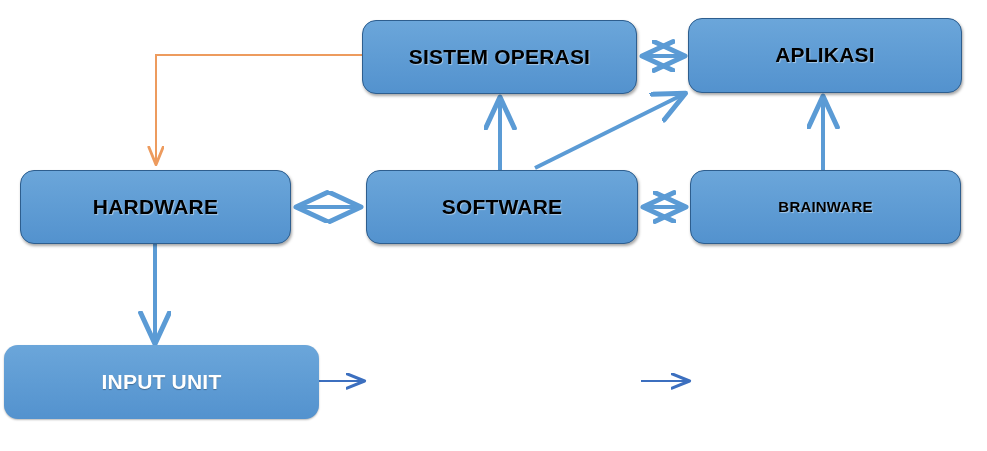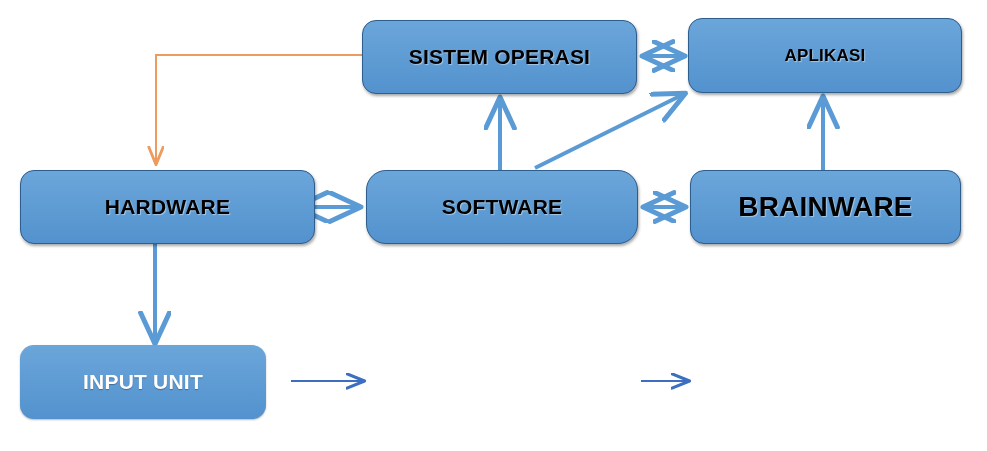--- a/index.html
+++ b/index.html
@@ -95,34 +95,34 @@
     <line x1="291" y1="381" x2="363" y2="381" stroke="#3C6FBF" stroke-width="2" marker-end="url(#ah-bluedark-end)"></line>
 
     <line x1="641" y1="381" x2="688" y2="381" stroke="#3C6FBF" stroke-width="2" marker-end="url(#ah-bluedark-end)"></line>
   </svg>
 
   <div class="node outlined dark-text" style="left:362px; top:20px; width:275px; height:74px;">
     <span class="label" style="font-size:21px;">SISTEM OPERASI</span>
   </div>
 
   <div class="node outlined dark-text" style="left:688px; top:18px; width:274px; height:75px;">
-    <span class="label" style="font-size:17px;">APLIKASI</span>
+    <span class="label" style="font-size:21px;">APLIKASI</span>
   </div>
 
-  <div class="node outlined dark-text" style="left:20px; top:170px; width:295px; height:74px;">
+  <div class="node outlined dark-text" style="left:20px; top:170px; width:271px; height:74px;">
     <span class="label" style="font-size:21px;">HARDWARE</span>
   </div>
 
-  <div class="node outlined dark-text" style="left:366px; top:170px; width:272px; height:74px;border-radius:20px;">
+  <div class="node outlined dark-text" style="left:366px; top:170px; width:272px; height:74px;">
     <span class="label" style="font-size:21px;">SOFTWARE</span>
   </div>
 
   <div class="node outlined dark-text" style="left:690px; top:170px; width:271px; height:74px;">
-    <span class="label" style="font-size:28px;text-align:right;">BRAINWARE</span>
+    <span class="label" style="font-size:15px;text-align:right;">BRAINWARE</span>
   </div>
 
-  <div class="node light-text" style="left:20px; top:345px; width:246px; height:74px;">
+  <div class="node light-text" style="left:4px; top:345px; width:315px; height:74px;">
     <span class="label" style="font-size:21px;">INPUT UNIT</span>
   </div>
 
 
 
 </div>
 
 </body></html>

